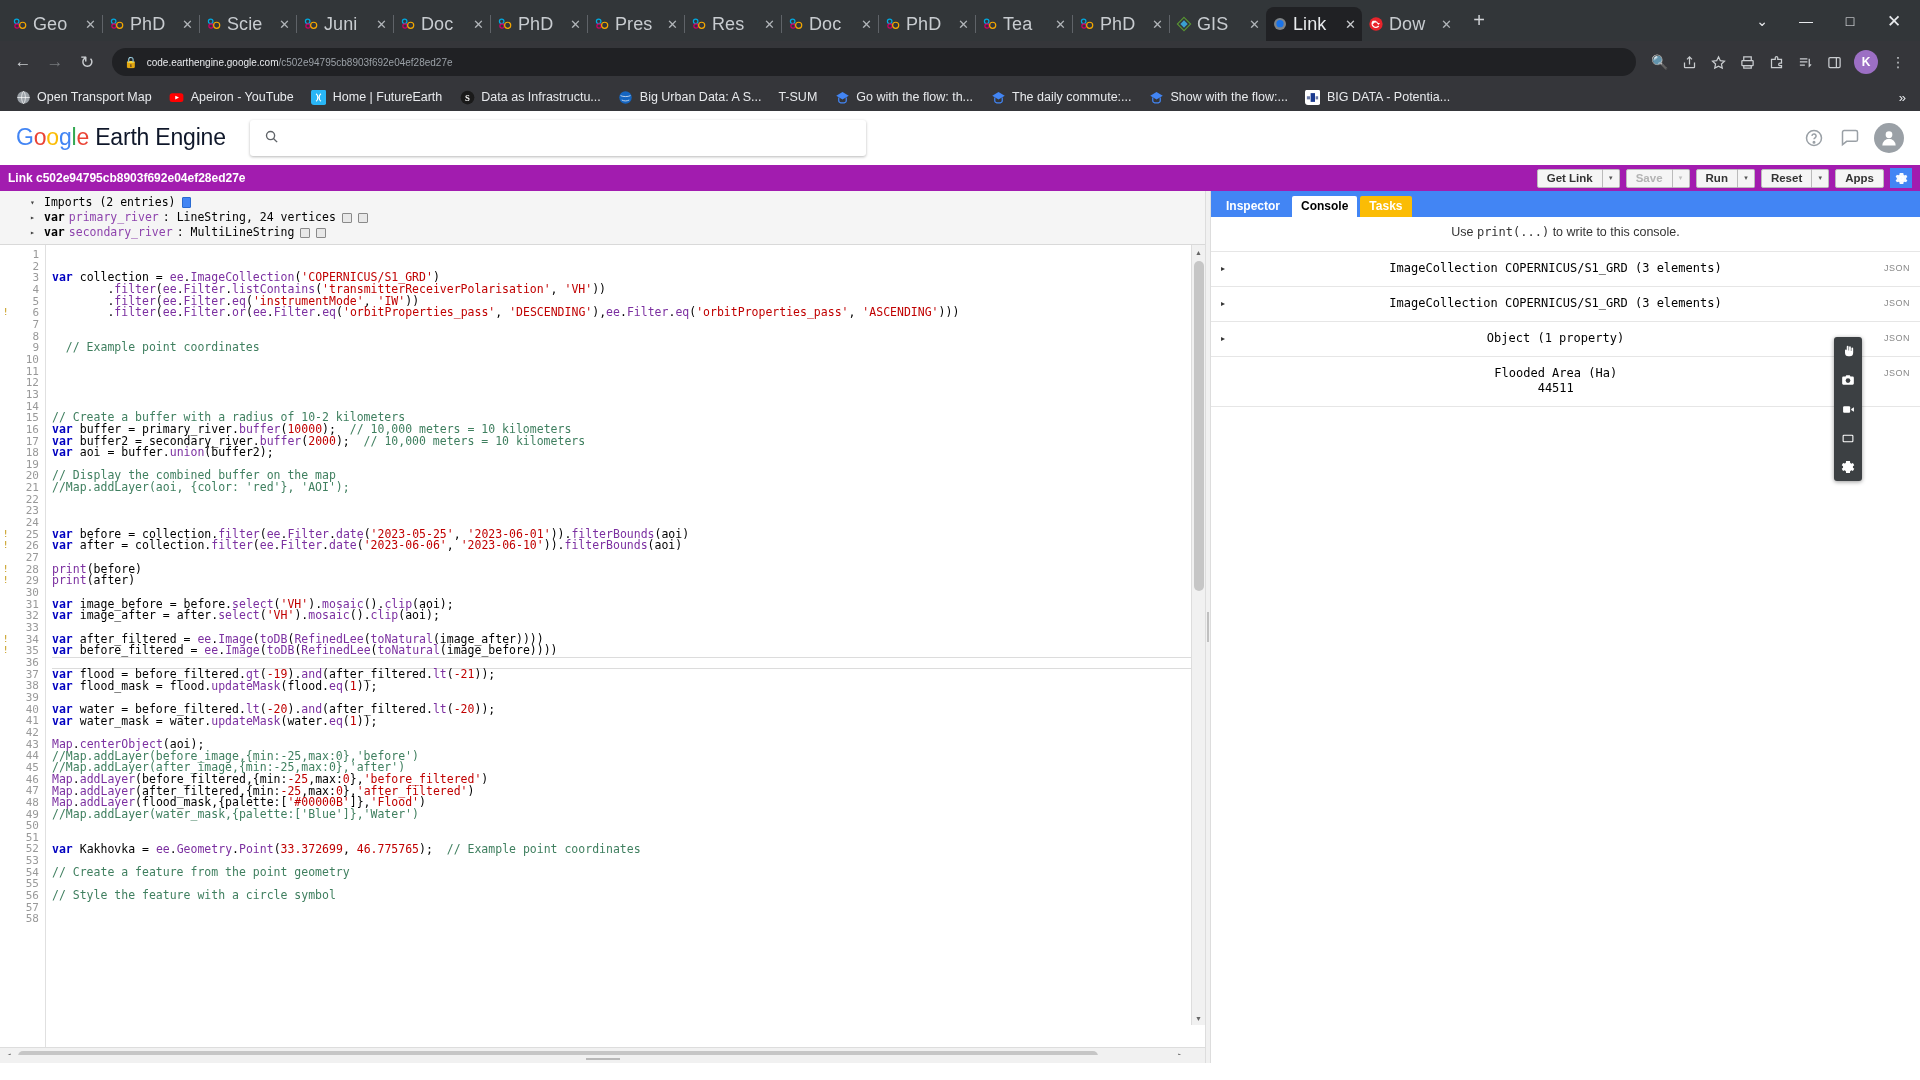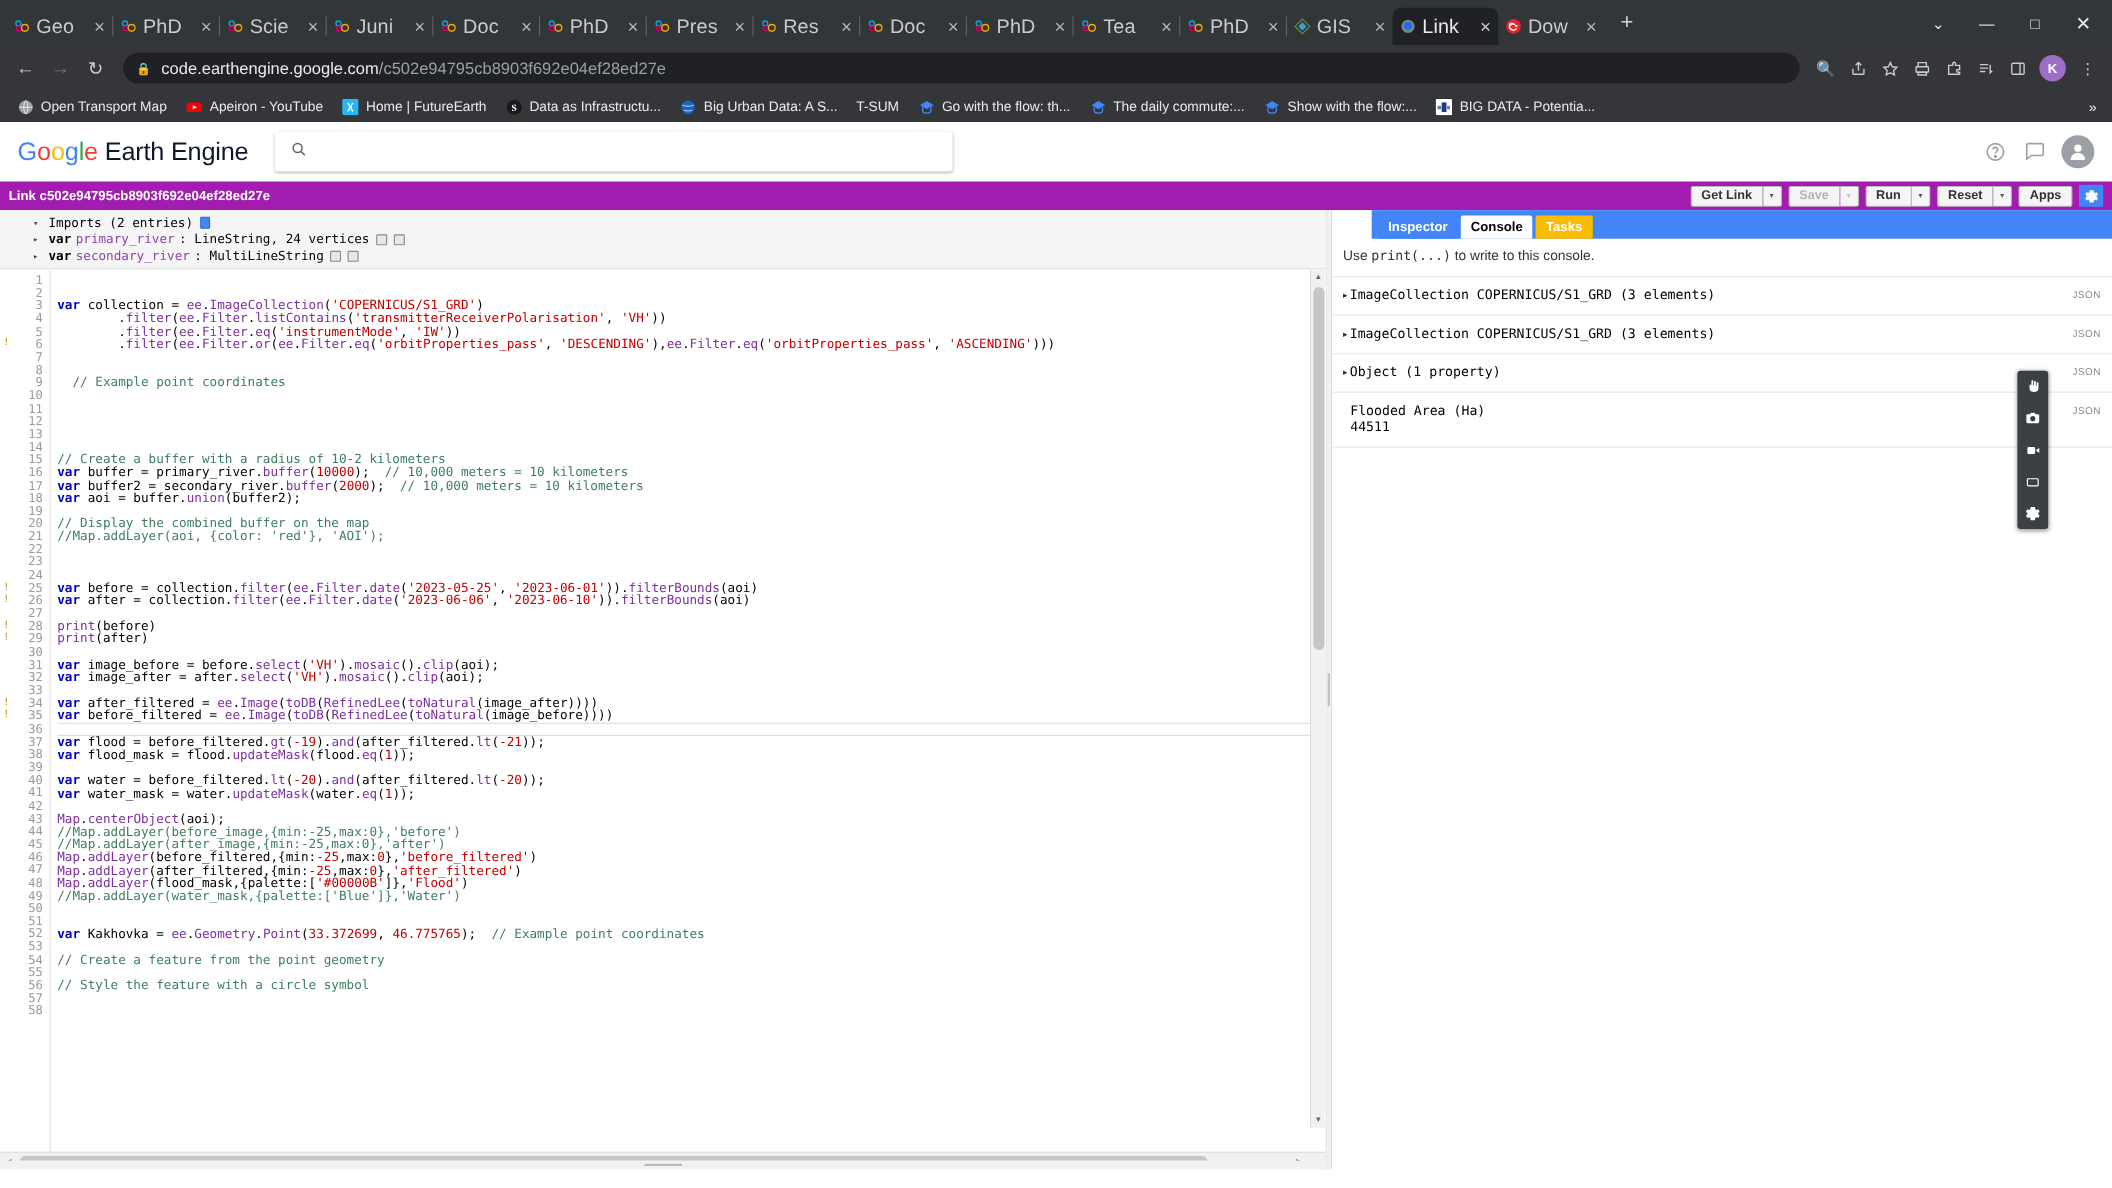--- a/index.html
+++ b/index.html
@@ -51,21 +51,21 @@
     width: 30px; height: 30px; display: flex; align-items: center;
     justify-content: center; color: #c9cccf; font-size: 17px; flex:none;
   }
   .nav-btn.disabled { color: #76797c; }
   #omnibox {
     flex: 1; height: 28px; background: #202124; border-radius: 14px;
     display: flex; align-items: center; padding: 0 12px; gap: 9px;
     margin: 0 8px; min-width: 0;
   }
   #omnibox .lock { font-size: 11px; color: #c8ccd0; }
-  #url-text { font-size: 15px; color: #e8eaed; white-space: nowrap; overflow: hidden; }
+  #url-text { font-size: 10px; color: #e8eaed; white-space: nowrap; overflow: hidden; }
   #url-text .url-path { color: #9aa0a6; }
   #tb-right { display: flex; align-items: center; gap: 1px; }
   .tb-icon {
     width: 28px; height: 28px; display: flex; align-items: center;
     justify-content: center; color: #c9cccf; font-size: 14px;
   }
   #profile-avatar {
     width: 24px; height: 24px; border-radius: 50%; background: #9c6fc4;
     color: #fff; font-size: 12px; display: flex; align-items: center;
     justify-content: center; margin: 0 5px; font-weight: bold;
@@ -210,30 +210,30 @@
   #editor-splitter {
     width: 6px; background: #f1f1f1; border-left:1px solid #ddd;
     border-right: 1px solid #ddd; display:flex; align-items:center; justify-content:center;
   }
   #editor-splitter .grip { width: 2px; height: 30px; background: #c0c0c0; }
 
   
   #console-pane { flex: 1; background: #fff; display: flex; flex-direction: column; }
   #console-tabs {
     height: 26px; background: #4285f4; display: flex; align-items: flex-end;
-    padding-left: 6px; gap: 3px; margin-left: 36px;
+    padding-left: 6px; gap: 3px;
   }
   .ctab {
     font-size: 12px; font-weight: bold; padding: 3px 9px 4px; line-height: 14px;
     border-radius: 2px 2px 0 0;
   }
   .ctab.inspector { background: #4285f4; color: #fff; }
   .ctab.console { background: #fff; color: #000; }
   .ctab.tasks { background: #fbbc05; color: #fff; }
-  #console-body { flex: 1; overflow: hidden; position: relative; }
+  #console-body { flex: 1; overflow: hidden; position: relative; text-align: center; }
   #console-hint {
     font-size: 12.5px; color: #333; padding: 8px 10px 12px;
     font-family: "Liberation Sans", sans-serif;
   }
   #console-hint .mono { font-family: "DejaVu Sans Mono", monospace; font-size: 12px; }
   .crow {
     border-top: 1px solid #e6e6e6; padding: 9px 10px 10px;
     display: flex; align-items: flex-start; min-height: 34px;
   }
   .crow .ccaret { font-size: 8px; color: #333; margin-right: 2px; line-height: 15px; }

